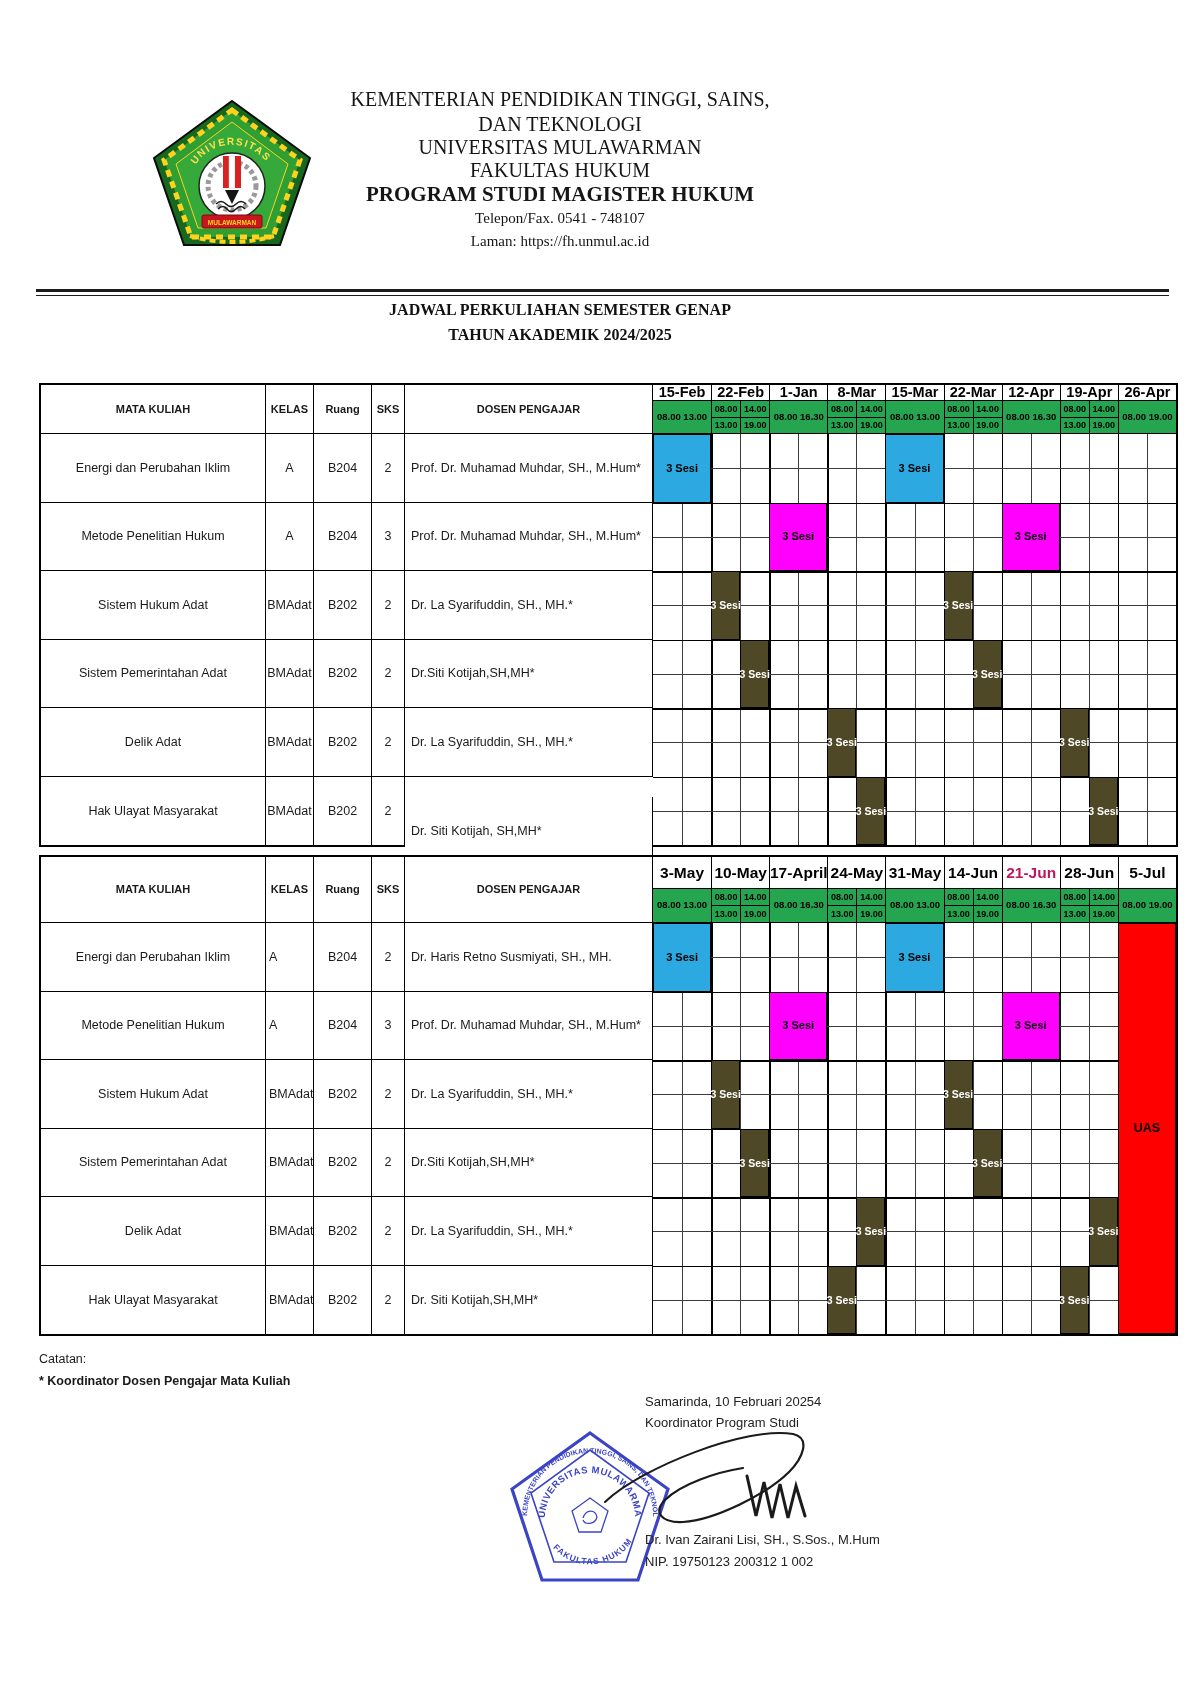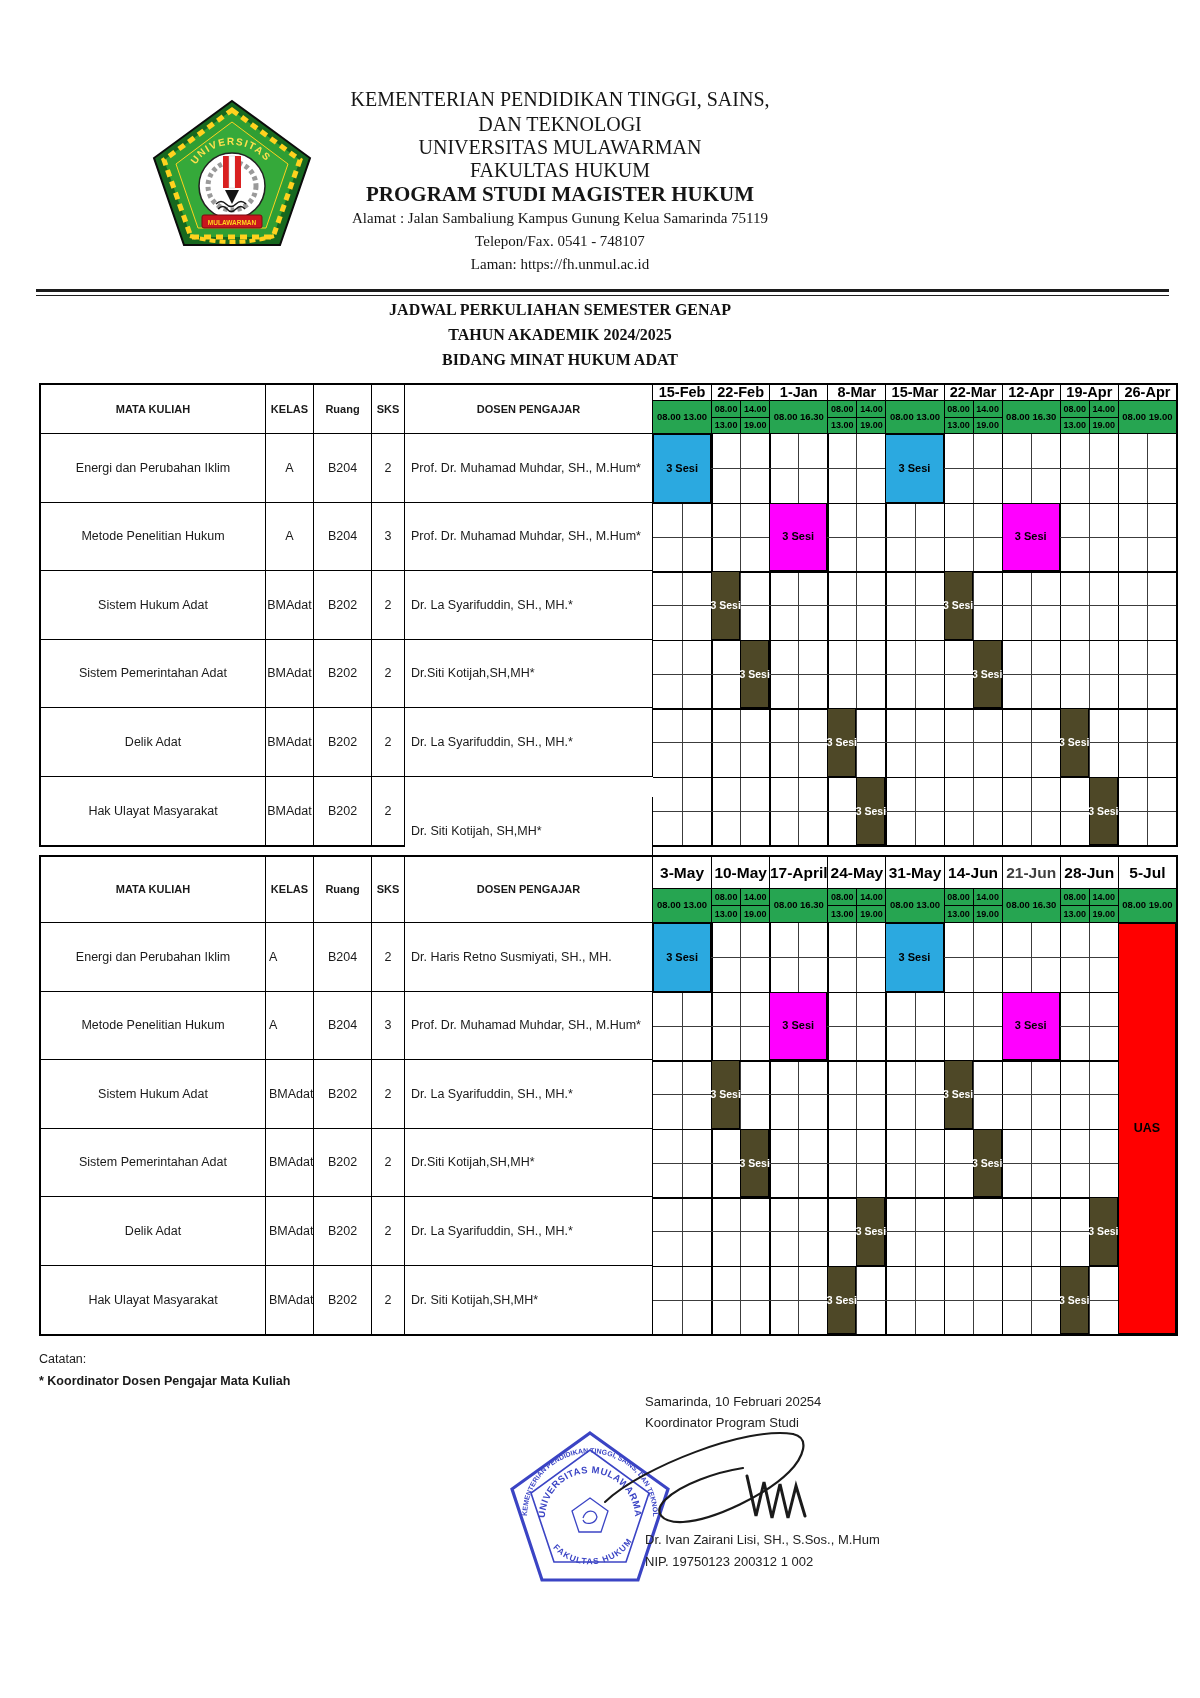--- a/index.html
+++ b/index.html
@@ -51,31 +51,29 @@
     <text x="82" y="126.5" text-anchor="middle" font-size="6.5" font-weight="bold" fill="#FFD21E" font-family="Liberation Sans,sans-serif">MULAWARMAN</text>
     <path d="M 40,138 Q 82,150 124,138" fill="none" stroke="#FFD21E" stroke-width="4" stroke-dasharray="6 4"></path>
   </svg>
 
   <div class="letterhead">
     <div class="lh-l1">KEMENTERIAN PENDIDIKAN TINGGI, SAINS,</div>
     <div class="lh-l2">DAN TEKNOLOGI</div>
     <div class="lh-l2">UNIVERSITAS MULAWARMAN</div>
     <div class="lh-l2">FAKULTAS HUKUM</div>
     <div class="lh-prog">PROGRAM STUDI MAGISTER HUKUM</div>
-    <div class="lh-sm">Alamat : Jalan Sambaliung Kampus Gunung Kelua Samarinda 75119</div>
     <div class="lh-sm">Telepon/Fax. 0541 - 748107</div>
     <div class="lh-sm">Laman: https://fh.unmul.ac.id</div>
   </div>
 
   <div class="double-rule"></div>
 
   <div class="doc-titles">
     <div>JADWAL PERKULIAHAN SEMESTER GENAP</div>
     <div>TAHUN AKADEMIK 2024/2025</div>
-    <div>BIDANG MINAT HUKUM ADAT</div>
   </div>
 
   <div id="tables">
       <div style="position: absolute; box-sizing: border-box; left: 39px; top: 383px; width: 1139px; height: 464px; border: 2px solid rgb(0, 0, 0); background: rgb(255, 255, 255);">
         <div style="position: absolute; box-sizing: border-box; display: flex; align-items: center; justify-content: center; text-align: center; line-height: 1.15; left: 0px; top: 0px; width: 225px; height: 49px; font-weight: 700; font-size: 11px; border-right: 1.5px solid rgb(0, 0, 0); border-bottom: 1.5px solid rgb(0, 0, 0);">MATA KULIAH</div>
         <div style="position: absolute; box-sizing: border-box; display: flex; align-items: center; justify-content: center; text-align: center; line-height: 1.15; left: 225px; top: 0px; width: 48px; height: 49px; font-weight: 700; font-size: 11px; border-right: 1.5px solid rgb(0, 0, 0); border-bottom: 1.5px solid rgb(0, 0, 0);">KELAS</div>
         <div style="position: absolute; box-sizing: border-box; display: flex; align-items: center; justify-content: center; text-align: center; line-height: 1.15; left: 273px; top: 0px; width: 58px; height: 49px; font-weight: 700; font-size: 11px; border-right: 1.5px solid rgb(0, 0, 0); border-bottom: 1.5px solid rgb(0, 0, 0);">Ruang</div>
         <div style="position: absolute; box-sizing: border-box; display: flex; align-items: center; justify-content: center; text-align: center; line-height: 1.15; left: 331px; top: 0px; width: 33px; height: 49px; font-weight: 700; font-size: 11px; border-right: 1.5px solid rgb(0, 0, 0); border-bottom: 1.5px solid rgb(0, 0, 0);">SKS</div>
         <div style="position: absolute; box-sizing: border-box; display: flex; align-items: center; justify-content: center; text-align: center; line-height: 1.15; left: 364px; top: 0px; width: 248px; height: 49px; font-weight: 700; font-size: 11px; border-right: 1.5px solid rgb(0, 0, 0); border-bottom: 1.5px solid rgb(0, 0, 0);">DOSEN PENGAJAR</div>
         <div style="position: absolute; box-sizing: border-box; display: flex; align-items: center; justify-content: center; text-align: center; line-height: 1.15; left: 612px; top: 0px; width: 58.1111px; height: 16px; font-weight: 700; font-size: 14.5px; color: rgb(0, 0, 0); border-left: none; border-bottom: 1px solid rgb(0, 0, 0); white-space: nowrap;">15-Feb</div>
@@ -227,21 +225,21 @@
         <div style="position: absolute; box-sizing: border-box; display: flex; align-items: center; justify-content: center; text-align: center; line-height: 1.15; left: 844.444px; top: 32px; width: 58.1111px; height: 34px; background: rgb(38, 165, 81); font-weight: 700; font-size: 9.5px; color: rgb(0, 0, 0); border-left: 1px solid rgb(0, 0, 0); border-bottom: 1.5px solid rgb(0, 0, 0); white-space: nowrap;">08.00 13.00</div>
         <div style="position: absolute; box-sizing: border-box; display: flex; align-items: center; justify-content: center; text-align: center; line-height: 1.15; left: 902.556px; top: 0px; width: 58.1111px; height: 32px; font-weight: 700; font-size: 15.5px; color: rgb(0, 0, 0); border-left: 1px solid rgb(0, 0, 0); border-bottom: 1px solid rgb(0, 0, 0); white-space: nowrap;">14-Jun</div>
         <div style="position: absolute; box-sizing: border-box; left: 902.556px; top: 32px; width: 29.0556px; height: 34px; background: rgb(38, 165, 81); border-left: 1px solid rgb(0, 0, 0); border-bottom: 1.5px solid rgb(0, 0, 0);">
           <div style="position: absolute; box-sizing: border-box; display: flex; align-items: center; justify-content: center; text-align: center; line-height: 1.15; left: 0px; top: 0px; width: 28.0556px; height: 17px; font-weight: 700; font-size: 9px; color: rgb(0, 0, 0); border-bottom: 1px solid rgb(0, 0, 0);">08.00</div>
           <div style="position: absolute; box-sizing: border-box; display: flex; align-items: center; justify-content: center; text-align: center; line-height: 1.15; left: 0px; top: 16.5px; width: 28.0556px; height: 17px; font-weight: 700; font-size: 9px; color: rgb(0, 0, 0); border-bottom: none;">13.00</div>
         </div>
         <div style="position: absolute; box-sizing: border-box; left: 931.611px; top: 32px; width: 29.0556px; height: 34px; background: rgb(38, 165, 81); border-left: 1px solid rgb(0, 0, 0); border-bottom: 1.5px solid rgb(0, 0, 0);">
           <div style="position: absolute; box-sizing: border-box; display: flex; align-items: center; justify-content: center; text-align: center; line-height: 1.15; left: 0px; top: 0px; width: 28.0556px; height: 17px; font-weight: 700; font-size: 9px; color: rgb(0, 0, 0); border-bottom: 1px solid rgb(0, 0, 0);">14.00</div>
           <div style="position: absolute; box-sizing: border-box; display: flex; align-items: center; justify-content: center; text-align: center; line-height: 1.15; left: 0px; top: 16.5px; width: 28.0556px; height: 17px; font-weight: 700; font-size: 9px; color: rgb(0, 0, 0); border-bottom: none;">19.00</div>
         </div>
-        <div style="position: absolute; box-sizing: border-box; display: flex; align-items: center; justify-content: center; text-align: center; line-height: 1.15; left: 960.667px; top: 0px; width: 58.1111px; height: 32px; font-weight: 700; font-size: 15.5px; color: #404040; border-left: 1px solid rgb(0, 0, 0); border-bottom: 1px solid rgb(0, 0, 0); white-space: nowrap;">21-Jun</div>
+        <div style="position: absolute; box-sizing: border-box; display: flex; align-items: center; justify-content: center; text-align: center; line-height: 1.15; left: 960.667px; top: 0px; width: 58.1111px; height: 32px; font-weight: 700; font-size: 15.5px; color: #be185d; border-left: 1px solid rgb(0, 0, 0); border-bottom: 1px solid rgb(0, 0, 0); white-space: nowrap;">21-Jun</div>
         <div style="position: absolute; box-sizing: border-box; display: flex; align-items: center; justify-content: center; text-align: center; line-height: 1.15; left: 960.667px; top: 32px; width: 58.1111px; height: 34px; background: rgb(38, 165, 81); font-weight: 700; font-size: 9.5px; color: rgb(0, 0, 0); border-left: 1px solid rgb(0, 0, 0); border-bottom: 1.5px solid rgb(0, 0, 0); white-space: nowrap;">08.00 16.30</div>
         <div style="position: absolute; box-sizing: border-box; display: flex; align-items: center; justify-content: center; text-align: center; line-height: 1.15; left: 1018.78px; top: 0px; width: 58.1111px; height: 32px; font-weight: 700; font-size: 15.5px; color: rgb(0, 0, 0); border-left: 1px solid rgb(0, 0, 0); border-bottom: 1px solid rgb(0, 0, 0); white-space: nowrap;">28-Jun</div>
         <div style="position: absolute; box-sizing: border-box; left: 1018.78px; top: 32px; width: 29.0556px; height: 34px; background: rgb(38, 165, 81); border-left: 1px solid rgb(0, 0, 0); border-bottom: 1.5px solid rgb(0, 0, 0);">
           <div style="position: absolute; box-sizing: border-box; display: flex; align-items: center; justify-content: center; text-align: center; line-height: 1.15; left: 0px; top: 0px; width: 28.0556px; height: 17px; font-weight: 700; font-size: 9px; color: rgb(0, 0, 0); border-bottom: 1px solid rgb(0, 0, 0);">08.00</div>
           <div style="position: absolute; box-sizing: border-box; display: flex; align-items: center; justify-content: center; text-align: center; line-height: 1.15; left: 0px; top: 16.5px; width: 28.0556px; height: 17px; font-weight: 700; font-size: 9px; color: rgb(0, 0, 0); border-bottom: none;">13.00</div>
         </div>
         <div style="position: absolute; box-sizing: border-box; left: 1047.83px; top: 32px; width: 29.0556px; height: 34px; background: rgb(38, 165, 81); border-left: 1px solid rgb(0, 0, 0); border-bottom: 1.5px solid rgb(0, 0, 0);">
           <div style="position: absolute; box-sizing: border-box; display: flex; align-items: center; justify-content: center; text-align: center; line-height: 1.15; left: 0px; top: 0px; width: 28.0556px; height: 17px; font-weight: 700; font-size: 9px; color: rgb(0, 0, 0); border-bottom: 1px solid rgb(0, 0, 0);">14.00</div>
           <div style="position: absolute; box-sizing: border-box; display: flex; align-items: center; justify-content: center; text-align: center; line-height: 1.15; left: 0px; top: 16.5px; width: 28.0556px; height: 17px; font-weight: 700; font-size: 9px; color: rgb(0, 0, 0); border-bottom: none;">19.00</div>
         </div>

